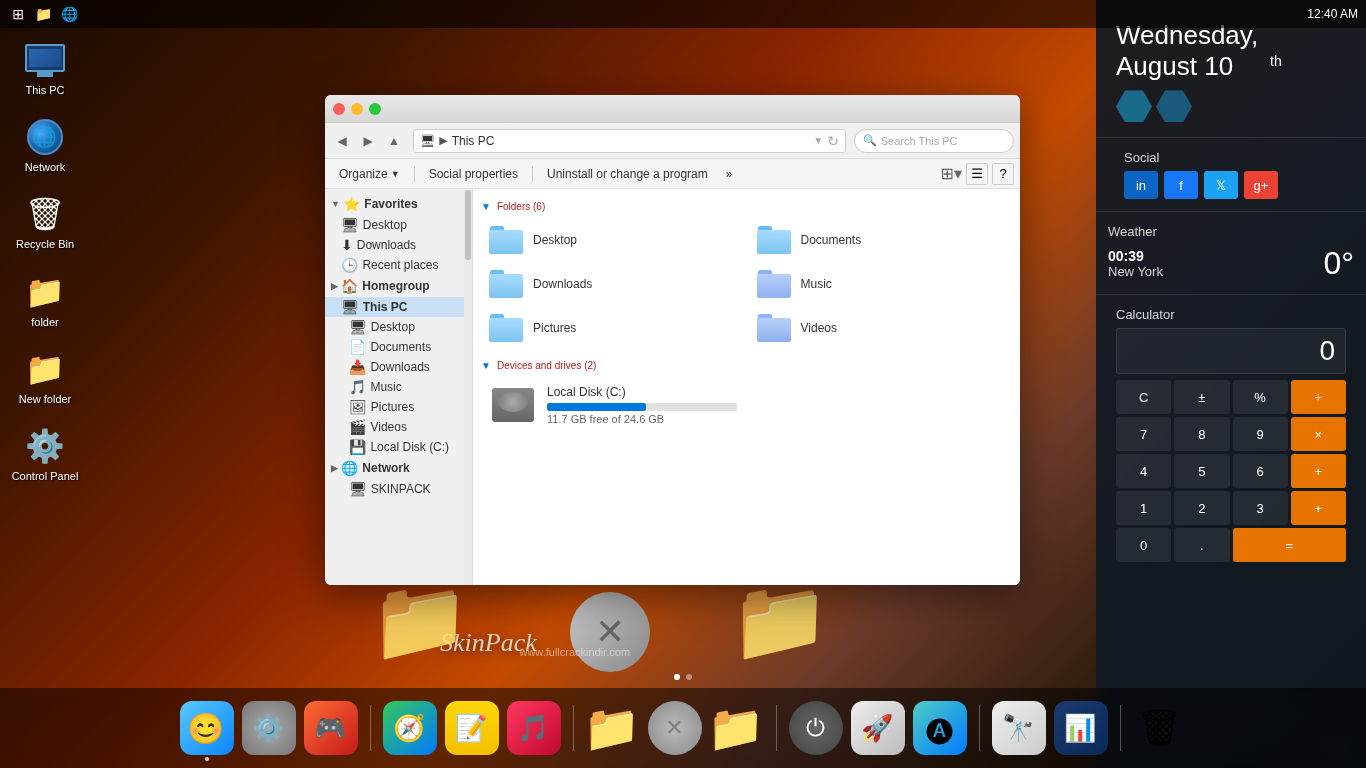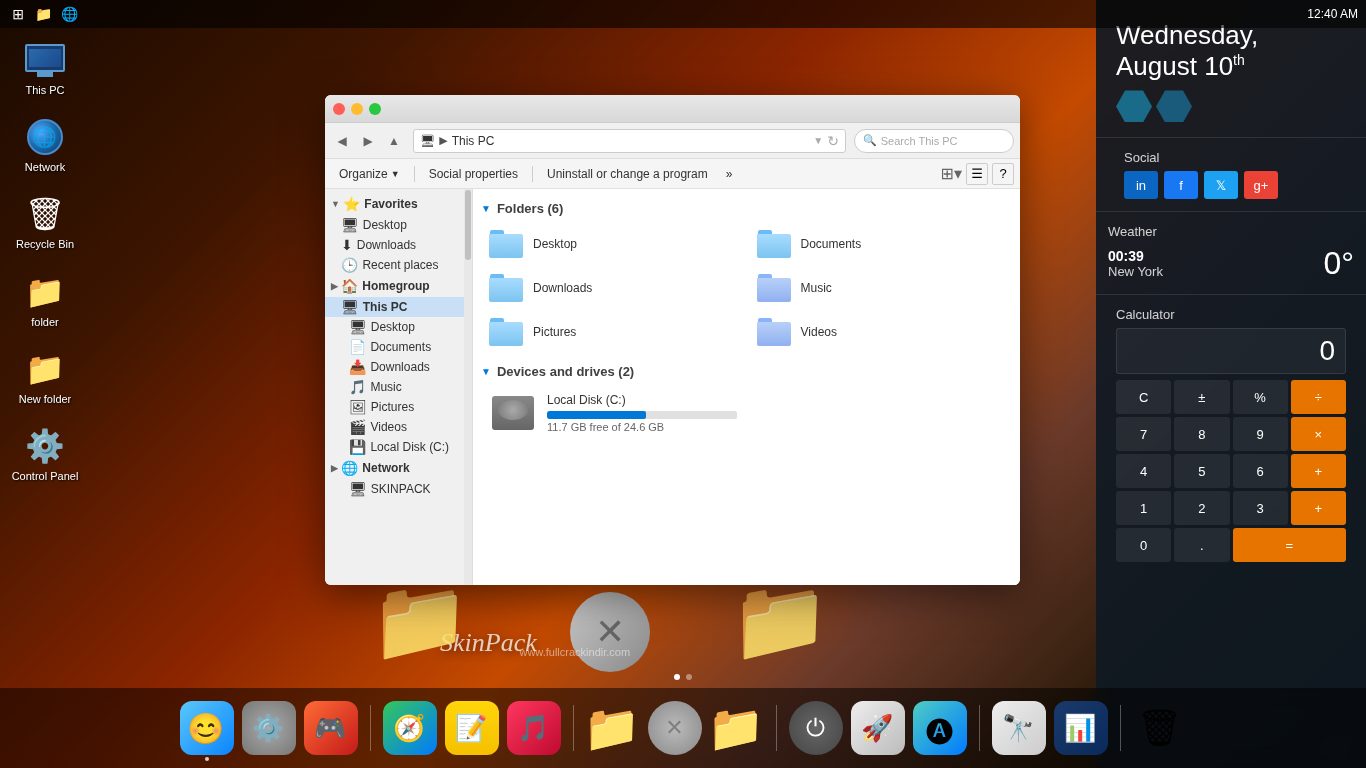--- a/index.html
+++ b/index.html
@@ -261,21 +261,21 @@
     .fe-content::-webkit-scrollbar-thumb { background: #ccc; border-radius: 3px; }
 
     .section-header {
       display: flex;
       align-items: center;
       gap: 6px;
       margin-bottom: 8px;
       margin-top: 4px;
     }
     .section-arrow { font-size: 10px; color: #0078d7; cursor: pointer; }
-    .section-title { font-size: 13px; color: #404040; font-weight: 700; }
+    .section-title { font-size: 10px; color: #b91c1c; font-weight: 400; }
 
     .folder-grid {
       display: grid;
       grid-template-columns: 1fr 1fr;
       gap: 4px;
       margin-bottom: 12px;
     }
     .folder-item {
       display: flex;
       align-items: center;
@@ -389,21 +389,21 @@
       padding: 20px 20px 15px 20px;
       border-bottom: 1px solid rgba(255,255,255,0.1);
     }
     .rp-date {
       font-size: 26px;
       font-weight: 300;
       color: white;
       line-height: 1.2;
       margin-bottom: 2px;
     }
-    .rp-date sup { font-size: 14px; }
+    .rp-date sup { font-size: 14px; margin-left: 37px; }
     .rp-hex-icons {
       display: flex;
       gap: 4px;
       margin-top: 8px;
     }
     .hex-icon {
       width: 36px;
       height: 32px;
       background: #1a6a8a;
       clip-path: polygon(25% 0%, 75% 0%, 100% 50%, 75% 100%, 25% 100%, 0% 50%);

